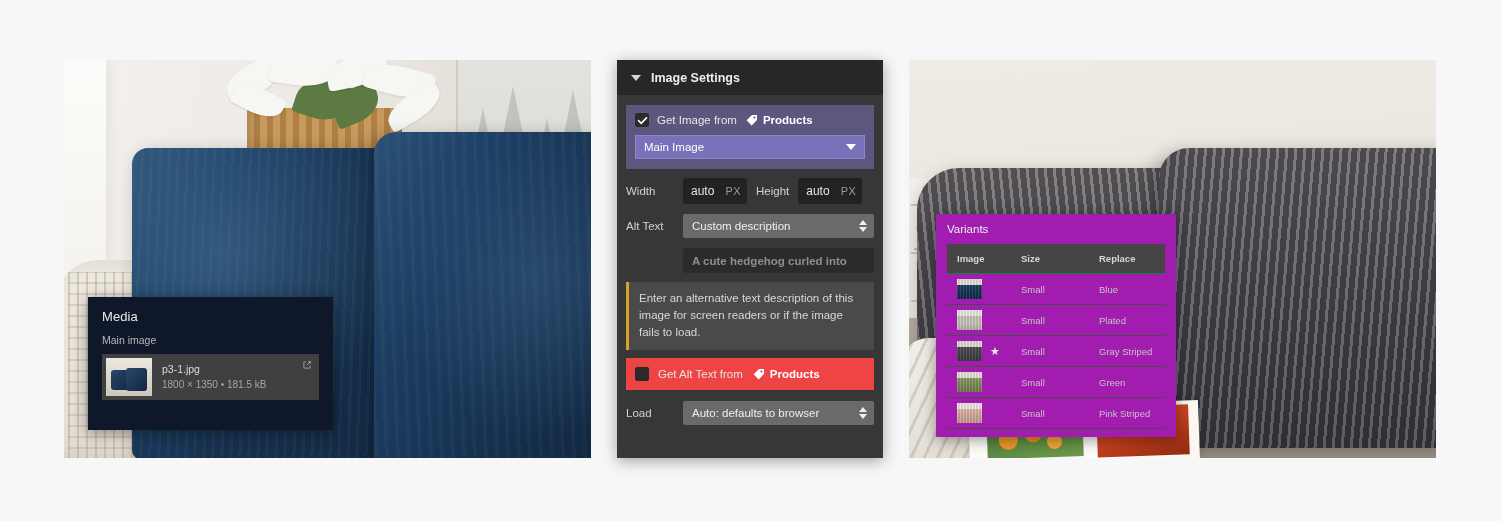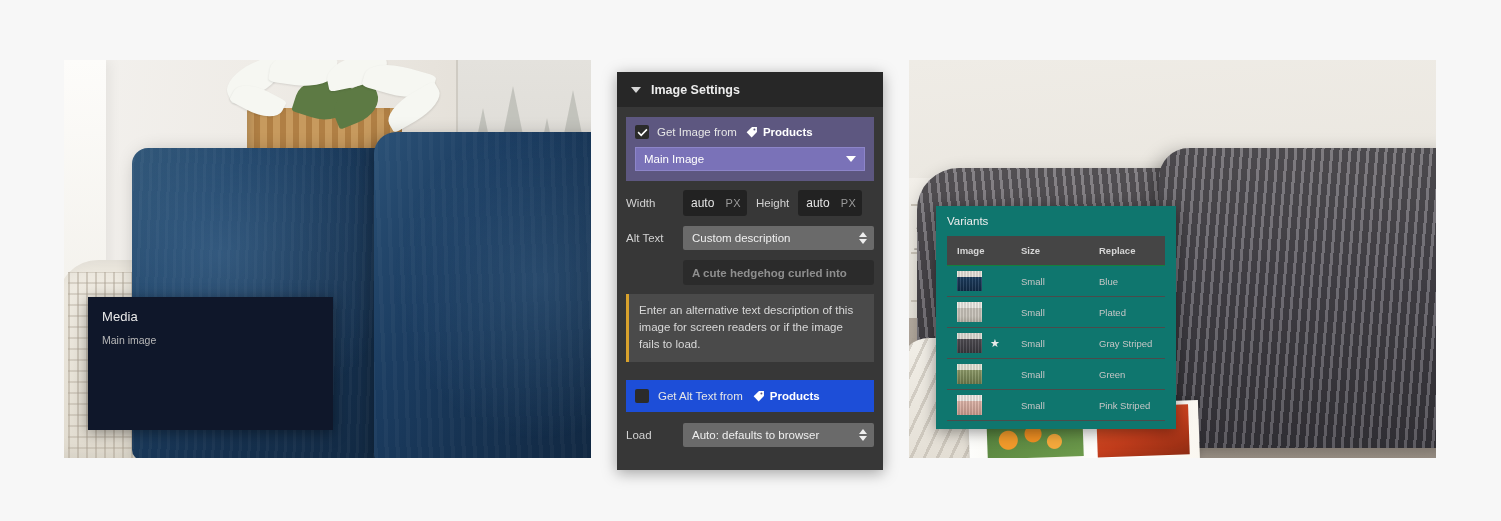--- a/index.html
+++ b/index.html
@@ -196,21 +196,21 @@
   .mp-actions { display:flex; gap:9px; margin-top:9px; }
   .mp-btn {
     display:flex; align-items:center; gap:6px;
     background:#565656; color:#e3e3e3; font-size:10px;
     padding: 4px 9px 4px 7px; border-radius:2px; cursor:pointer;
   }
   .mp-btn svg { width: 10px; height: 10px; flex:0 0 auto; }
 
   
   #settings-panel {
-    position:absolute; left:617px; top:72px; width:266px; height:398px;
+    position:absolute; left:617px; top:60px; width:266px; height:398px;
     background:#373737; color:#dcdcdc;
     box-shadow: 0 3px 14px rgba(0,0,0,.35);
     display:flex; flex-direction:column;
   }
   .sp-header {
     height: 35px; background:#272727; display:flex; align-items:center;
     gap: 10px; padding: 0 14px; flex: 0 0 auto;
   }
   .sp-caret { width:0;height:0;border-left:5px solid transparent;border-right:5px solid transparent;border-top:6px solid #d6d6d6; }
   .sp-title { font-size:12.5px; color:#ededed; font-weight:700; }
@@ -257,31 +257,31 @@
 
   .sp-input {
     background:#2b2b2b; height:25px; border-radius:3px;
     display:flex; align-items:center; padding: 0 9px;
     font-size:11.5px; color:#8e8e8e; margin-left:57px; margin-bottom:9px;
     overflow:hidden; white-space:nowrap; cursor:text;font-weight:bold;
   }
   .sp-help {
     background:#4a4a4a; border-left:3px solid #d8a12c;
     padding: 8px 10px 9px 10px; font-size:11.5px; line-height:17px;
-    color:#d8d8d8; margin-bottom: 18px;
+    color:#d8d8d8; margin-bottom: 8px;
   }
   .sp-purple2 {
-    background:#1d4ed8; padding: 9px; margin-bottom: 11px;
+    background:#ef4444; padding: 9px; margin-bottom: 11px;
     display:flex; align-items:center; gap:9px;
   }
 
   
   #variants-panel {
-    position:absolute; left:936px; top:206px; width:240px; height:223px;
-    background:#0f766e; color:#e4e4e4;
+    position:absolute; left:936px; top:214px; width:240px; height:223px;
+    background:#a21caf; color:#e4e4e4;
     box-shadow: 0 3px 14px rgba(0,0,0,.4);
     padding: 9px 11px 0 11px; overflow:hidden;
   }
   .vp-title { font-size:11.5px; color:#ededed; }
   .vp-table { margin-top:9px; width: 100%; border-collapse: collapse; }
   .vp-table th {
     text-align:left; font-size:9.5px; font-weight:700; color:#d6d6d6;
     padding: 9px 0 9px 0; border-bottom:1px solid #15803d; background:#454545;
   }
   .vp-table th:first-child { padding-left:10px; }
@@ -331,20 +331,35 @@
     <div class="pl-sofa"></div>
     <div class="pl-blanket"></div>
     <div class="pl-pillowA"></div>
     <div class="pl-pillowB"></div>
   </div>
 
   <div id="media-panel">
     <div class="mp-title">Media</div>
     <div class="mp-sub">Main image</div>
 
+    <div class="mp-file">
+      <div class="mp-thumb">
+        <i class="t1"></i>
+          <i class="t2"></i>
+      </div>
+      <div>
+        <div class="mp-name">p3-1.jpg</div>
+        <div class="mp-meta">1800 × 1350 • 181.5 kB</div>
+      </div>
+      <svg class="mp-ext" viewBox="0 0 16 16">
+        <path d="M6 3H3v10h10V9" fill="none" stroke="#cfcfcf" stroke-width="1.3"></path>
+        <path d="M9.5 2.5H13.5V6.5" fill="none" stroke="#cfcfcf" stroke-width="1.3"></path>
+        <path d="M13 3L7.5 8.5" fill="none" stroke="#cfcfcf" stroke-width="1.3"></path>
+      </svg>
+    </div>
 
   </div>
 
   <div id="settings-panel">
     <div class="sp-header">
       <span class="sp-caret"></span>
       <span class="sp-title">Image Settings</span>
     </div>
 
     <div class="sp-body">

